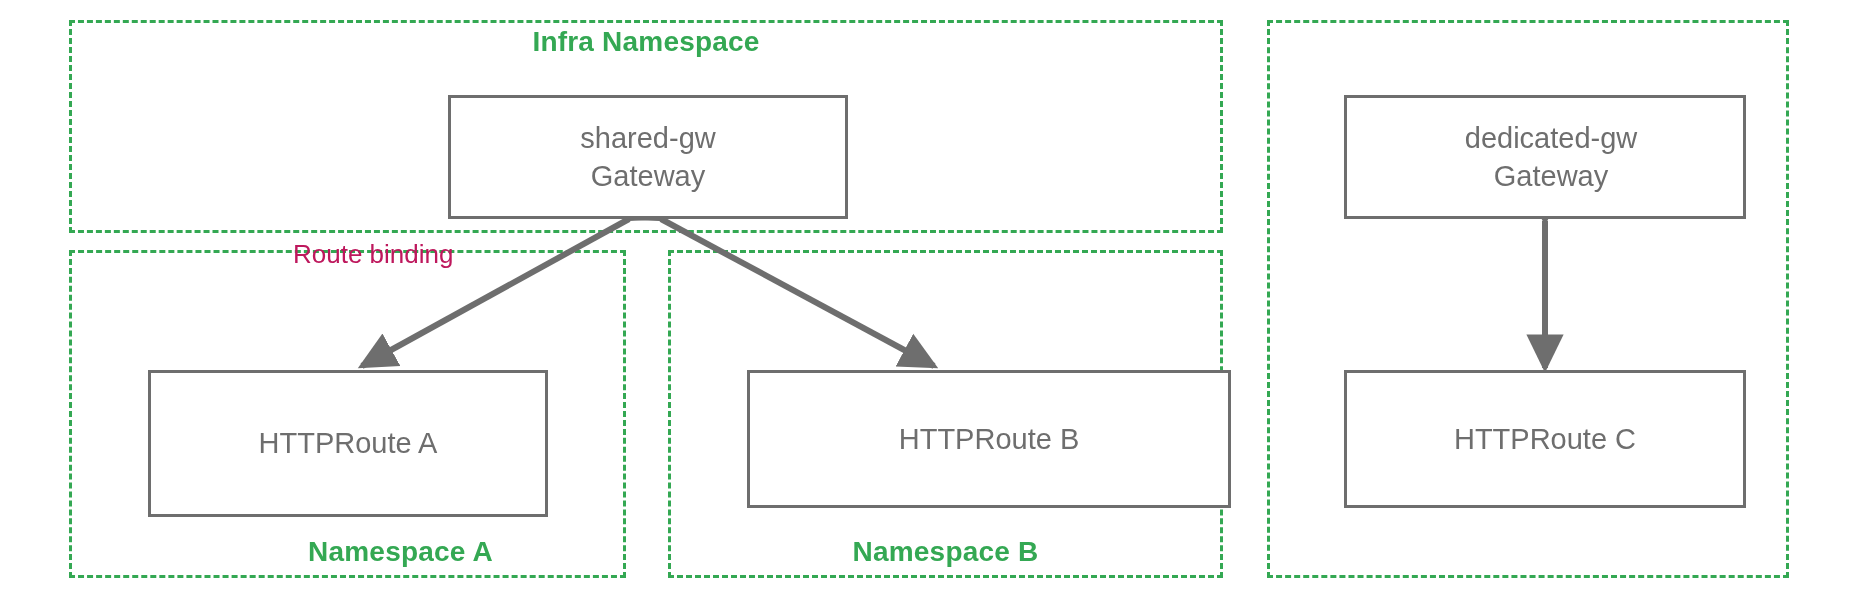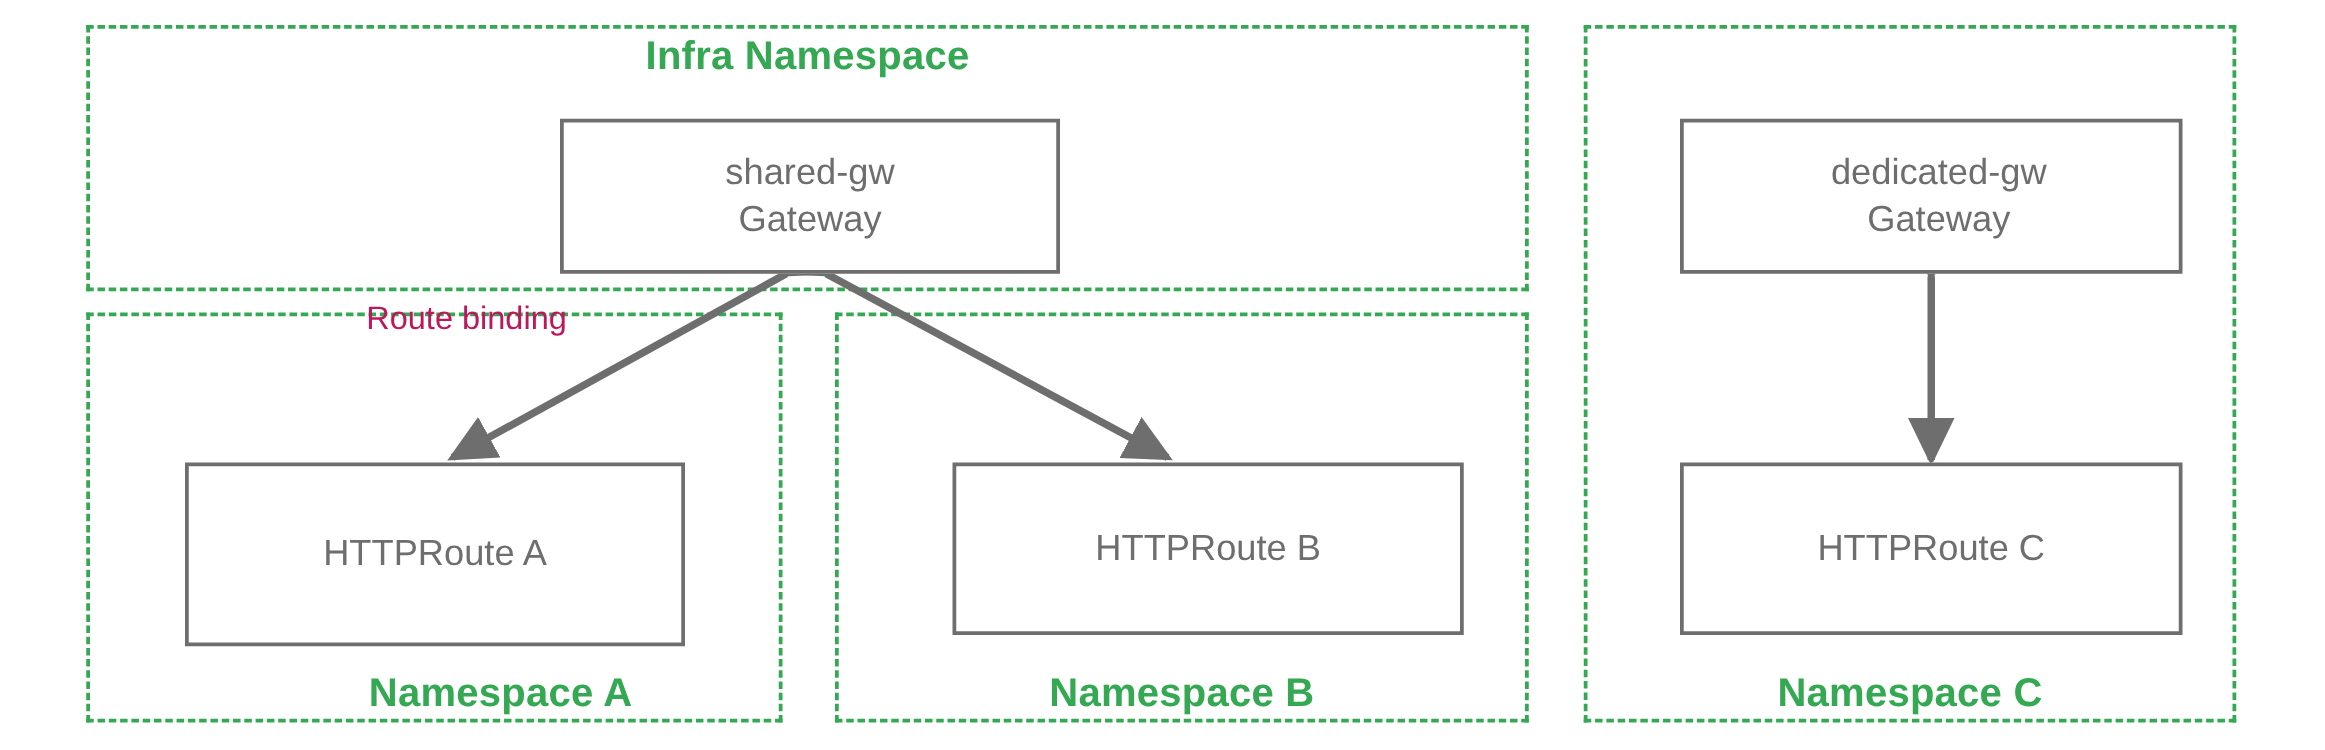--- a/index.html
+++ b/index.html
@@ -24,21 +24,21 @@
     border: 3px dashed #34a853;
     box-sizing: border-box;
     background: transparent;
   }
 
   
   .ns-label {
     position: absolute;
     color: #34a853;
     font-weight: bold;
-    font-size: 32px;
+    font-size: 28px;
     letter-spacing: 0.2px;
     text-align: center;
     white-space: nowrap;
     line-height: 1;
   }
 
   
   .res-box {
     position: absolute;
     border: 3px solid #6e6e6e;
@@ -88,21 +88,20 @@
   <div class="ns-box" style="left:668px; top:250px; width:555px; height:328px;"></div>
 
   <div class="ns-box" style="left:1267px; top:20px; width:522px; height:558px;"></div>
 
   <div class="ns-label" style="left:69px; top:28px; width:1154px;">Infra Namespace</div>
 
   <div class="ns-label" style="left:69px; top:538px; width:663px;">Namespace A</div>
 
   <div class="ns-label" style="left:668px; top:538px; width:555px;">Namespace B</div>
 
-  <div class="ns-label" style="left:1267px; top:538px; width:522px;">Namespace C</div>
 
   <svg id="arrows" viewBox="0 0 1860 600" width="1860" height="600" aria-hidden="true">
     <defs>
       <marker id="ah" markerWidth="7" markerHeight="7" refX="5.6" refY="3.5" orient="auto" markerUnits="strokeWidth">
         <path d="M0,0.4 L6.4,3.5 L0,6.6 Z" fill="#6e6e6e"></path>
       </marker>
     </defs>
 
     <line x1="629" y1="219" x2="362" y2="366" stroke="#6e6e6e" stroke-width="6" marker-start="url(#ah)" marker-end="url(#ah)"></line>
 
@@ -118,21 +117,21 @@
 
   <div class="res-box" style="left:1344px; top:95px; width:402px; height:124px;padding-left:12px;">
     <span class="line">dedicated-gw</span>
     <span class="line">Gateway</span>
   </div>
 
   <div class="res-box" style="left:148px; top:370px; width:400px; height:147px;">
     <span class="line">HTTPRoute A</span>
   </div>
 
-  <div class="res-box" style="left:747px; top:370px; width:409px; height:138px;margin-left:15px;">
+  <div class="res-box" style="left:747px; top:370px; width:484px; height:138px;">
     <span class="line">HTTPRoute B</span>
   </div>
 
   <div class="res-box" style="left:1344px; top:370px; width:402px; height:138px;">
     <span class="line">HTTPRoute C</span>
   </div>
 
   <div class="edge-label" style="left:293px; top:241px;">Route binding</div>
 
 </div>

